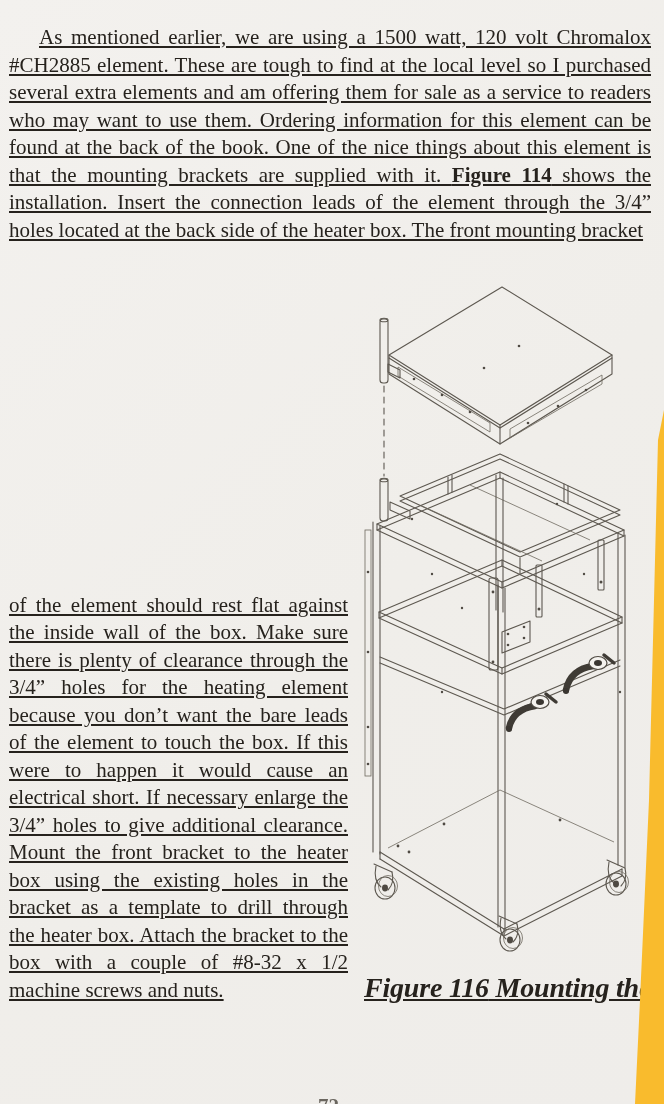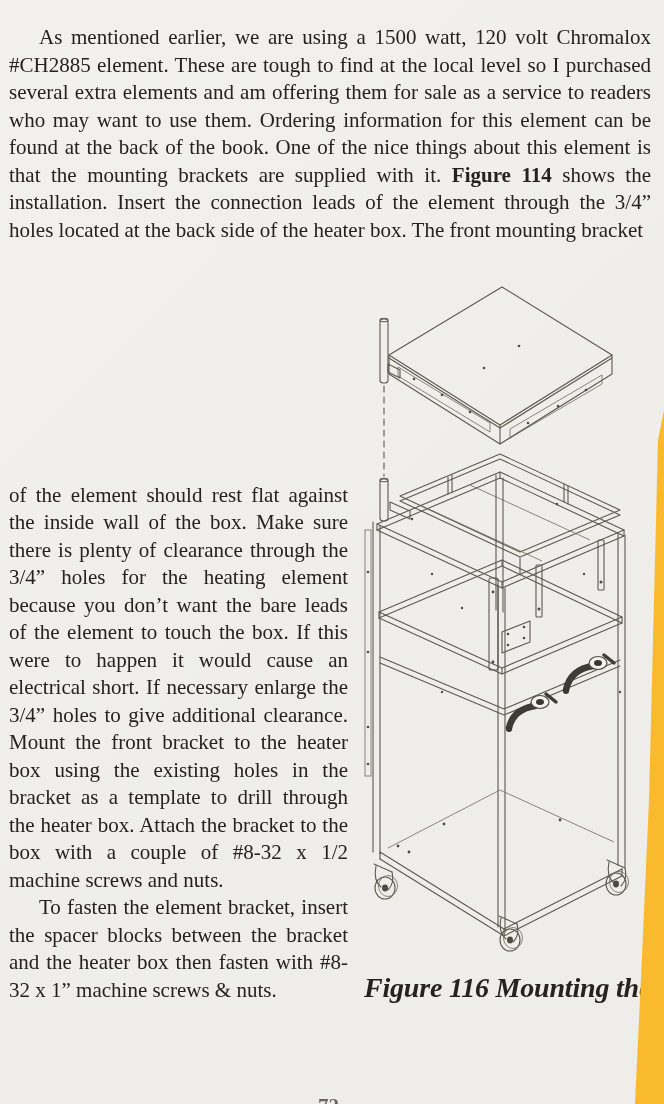--- a/index.html
+++ b/index.html
@@ -3,20 +3,21 @@
 <meta charset="utf-8">
 <style>
   html,body{margin:0;padding:0;background:#888;}
   .page{
     position:relative;
     width:664px;height:1104px;
     background:linear-gradient(135deg,#f3f1ee 0%,#f0eeea 55%,#efedea 100%);
     overflow:hidden;
     font-family:"Liberation Serif","DejaVu Serif",serif;
     color:#26221d;
+    text-decoration:underline;
   }
   .para{
     font-size:21px;
     line-height:27.5px;
     text-align:justify;
   }
   .intro{
     margin:24px 13px 0 9px;
     text-indent:30px;
   }
@@ -88,21 +89,20 @@
 <div class="page">
 
   <div class="para intro">
     <span>As mentioned earlier, we are using a 1500 watt, 120 volt Chromalox #CH2885 element. These are tough to find at the local level so I purchased several extra elements and am offering them for sale as a service to readers who may want to use them. Ordering information for this element can be found at the back of the book. One of the nice things about this element is that the mounting brackets are supplied with it. </span><b>Figure 114</b><span> shows the installation. Insert the connection leads of the element through the 3/4” holes located at the back side of the heater box. The front mounting bracket</span>
   </div>
 
   <div class="columns">
 
     <div class="left-col">
       <div class="para cont">of the element should rest flat against the inside wall of the box. Make sure there is plenty of clearance through the 3/4” holes for the heating element because you don’t want the bare leads of the element to touch the box. If this were to happen it would cause an electrical short. If necessary enlarge the 3/4” holes to give additional clearance. Mount the front bracket to the heater box using the existing holes in the bracket as a template to drill through the heater box. Attach the bracket to the box with a couple of #8-32 x 1/2 machine screws and nuts.</div>
-      <div class="para indent">To fasten the element bracket, insert the spacer blocks between the bracket and the heater box then fasten with #8-32 x 1” machine screws &amp; nuts.</div>
     </div>
 
     <div class="right-col">
 
       <svg class="figure-svg" width="303" height="690" viewBox="0 0 303 690" xmlns="http://www.w3.org/2000/svg">
 
         <g>
           <path class="ln" d="M150,15 L260,83 L148,153 L37,83 Z"></path>
           <path class="ln" d="M37,83 L37,102 L148,172 L148,153"></path>
           <path class="ln" d="M148,172 L260,102 L260,83"></path>

